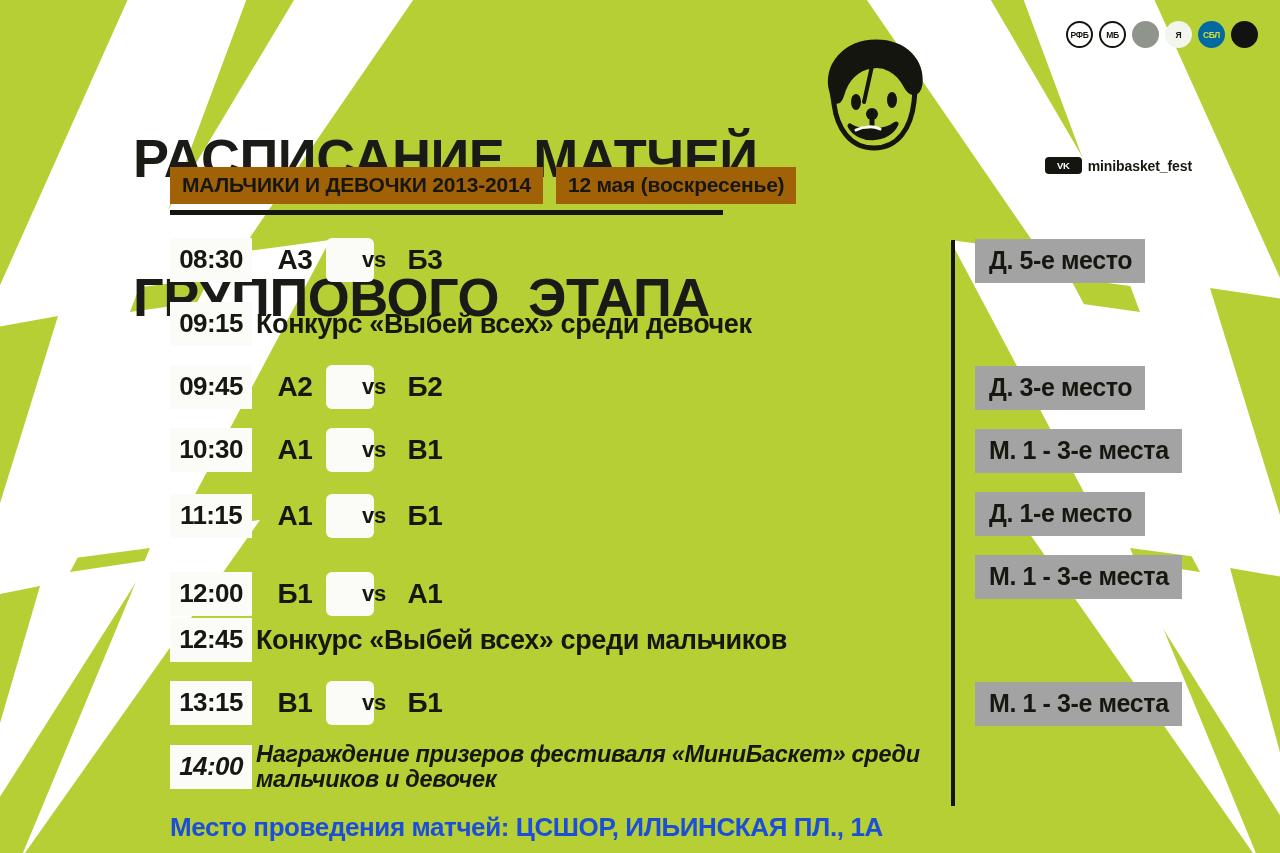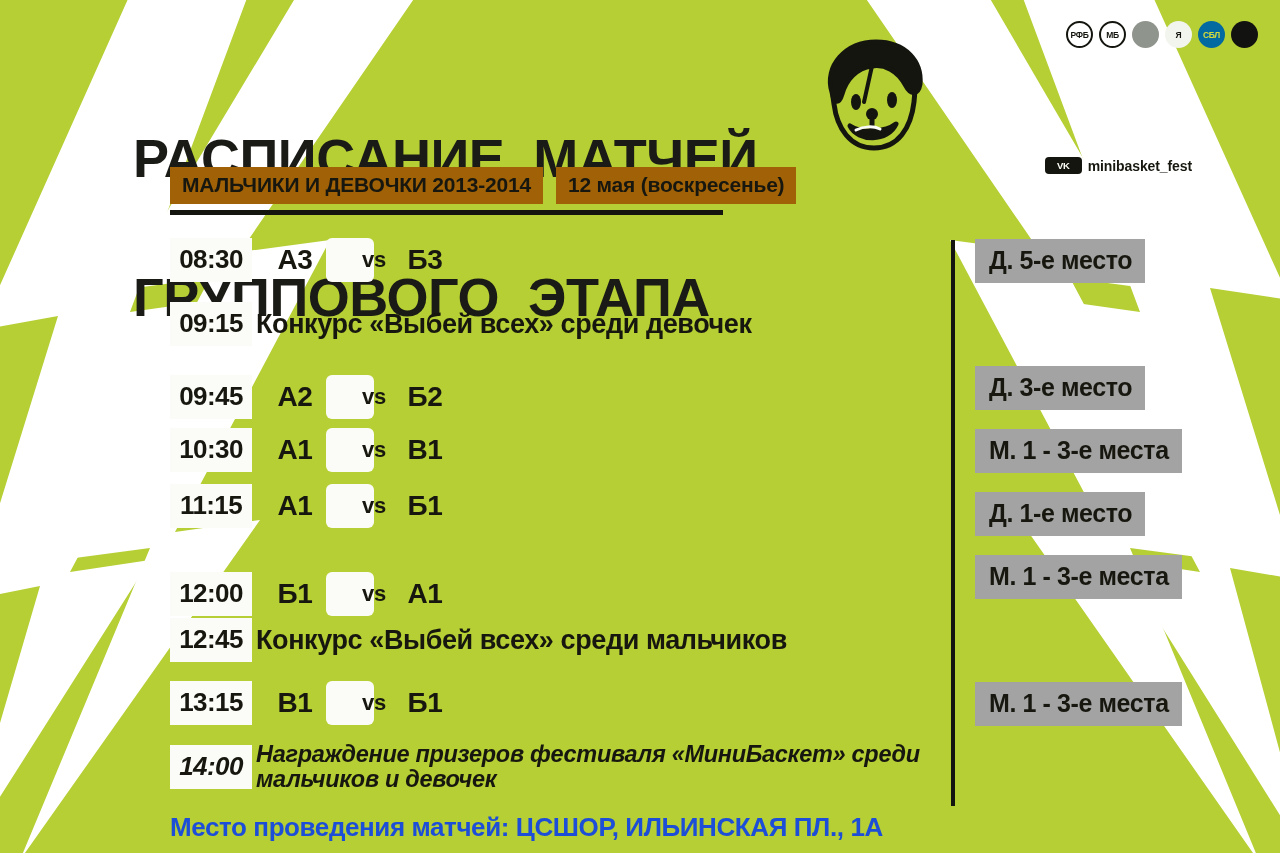--- a/index.html
+++ b/index.html
@@ -344,33 +344,33 @@
       <div class="row" style="top: 0px;">
         <div class="time">08:30</div>
         <div class="teamA">А3</div>
         <div class="vsbox">vs</div>
         <div class="teamB">Б3</div>
       </div>
       <div class="row" style="top: 64px;">
         <div class="time">09:15</div>
         <div class="event-label">Конкурс «Выбей всех» среди девочек</div>
       </div>
-      <div class="row" style="top: 137px;">
+      <div class="row" style="top: 127px;">
         <div class="time">09:45</div>
         <div class="teamA">А2</div>
         <div class="vsbox">vs</div>
         <div class="teamB">Б2</div>
       </div>
       <div class="row" style="top: 190px;">
         <div class="time">10:30</div>
         <div class="teamA">А1</div>
         <div class="vsbox">vs</div>
         <div class="teamB">В1</div>
       </div>
-      <div class="row" style="top: 246px;">
+      <div class="row" style="top: 256px;">
         <div class="time">11:15</div>
         <div class="teamA">А1</div>
         <div class="vsbox">vs</div>
         <div class="teamB">Б1</div>
       </div>
       <div class="row" style="top: 334px; justify-content: center;">
         <div class="time">12:00</div>
         <div class="teamA">Б1</div>
         <div class="vsbox">vs</div>
         <div class="teamB">А1</div>

